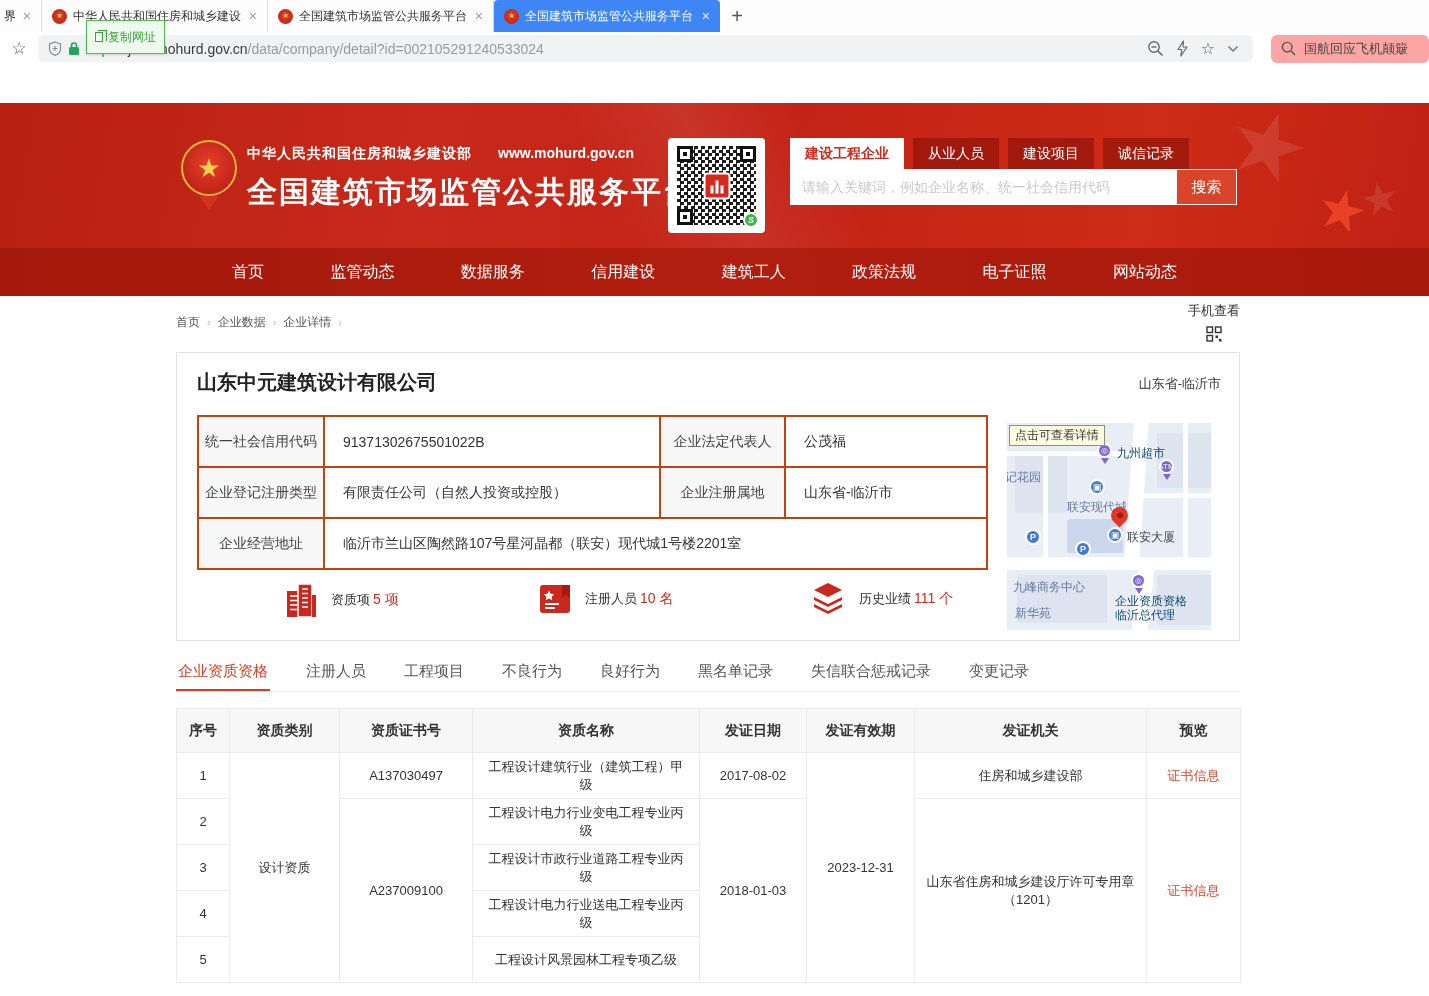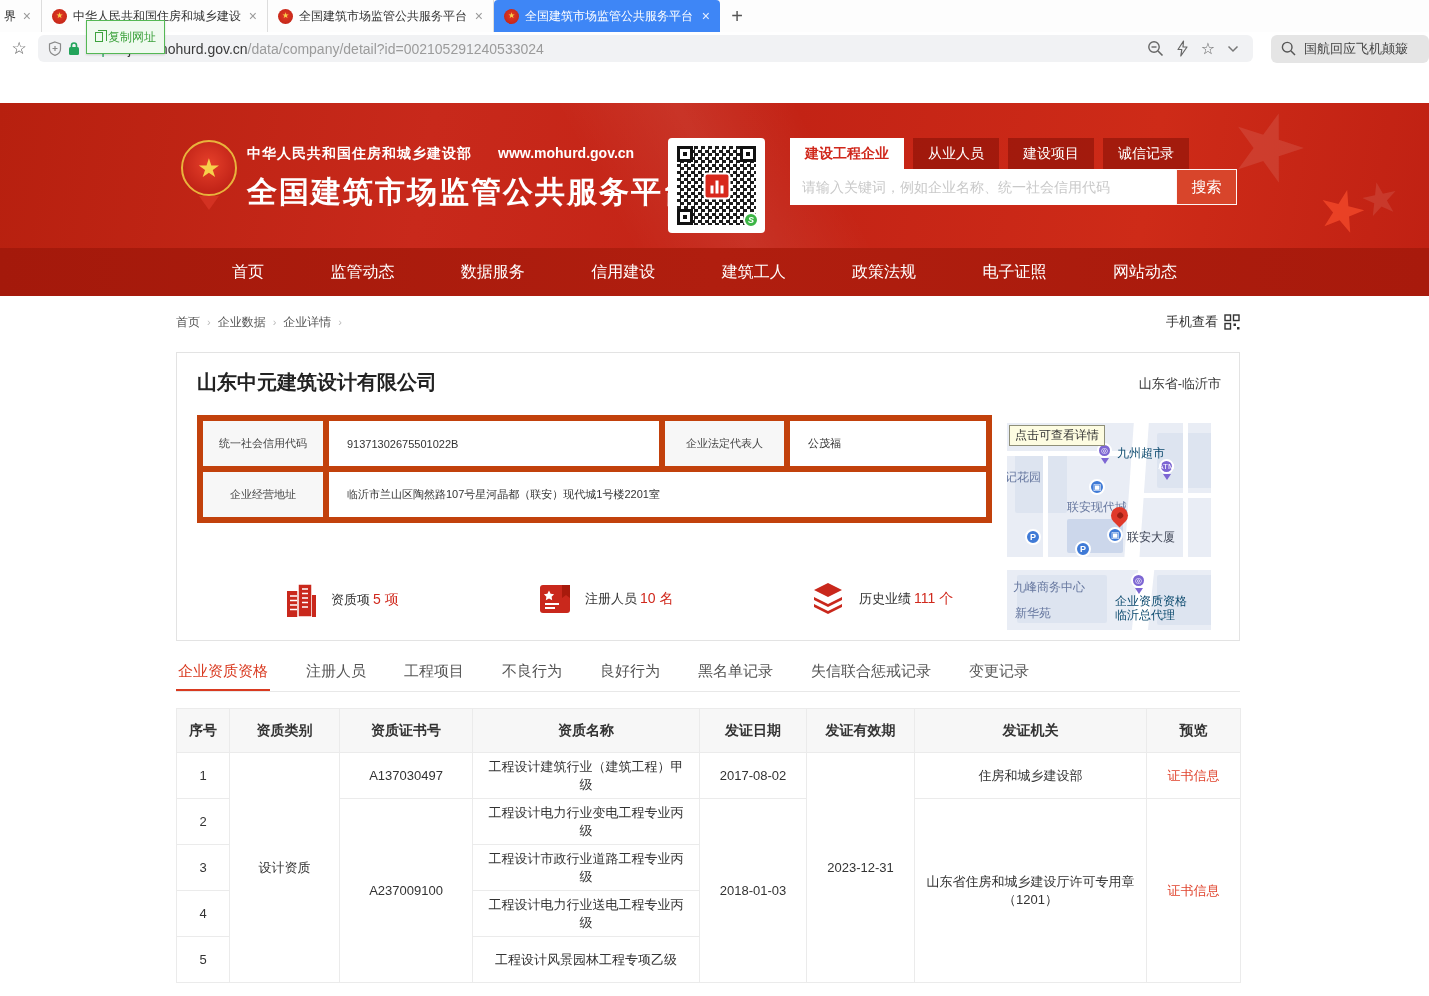--- a/index.html
+++ b/index.html
@@ -21,21 +21,21 @@
   .copyicon { position:relative; width:8px; height:10px; border:1px solid #3da23d; background:#effaef; }
   .copyicon::before { content:""; position:absolute; left:2px; top:-3px; width:8px; height:10px; border:1px solid #3da23d; border-bottom:none; border-left:none; }
   .urlbar { position:absolute; top:32px; left:0; right:0; height:33px; background:#fff; display:flex; align-items:center; }
   .bm-star { width:38px; text-align:center; font-size:17px; color:#555; cursor:pointer; }
   .urlinput { position:relative; display:flex; align-items:center; gap:6px; height:27px; width:1215px; background:#f1f2f4; border-radius:6px; padding:0 10px; font-size:14px; }
   .url-text { white-space:nowrap; overflow:hidden; flex:1; }
   .scheme { color:#23a45b; }
   .host { color:#3a3a3a; }
   .path { color:#9b9b9b; }
   .url-actions { display:flex; align-items:center; gap:12px; padding-right:4px; }
-  .quick-search { display:flex; align-items:center; gap:8px; height:28px; margin-left:18px; flex:1; background:#e5e5e5; border-radius:6px; padding:0 10px; font-size:13px; color:#444; cursor:pointer; }
+  .quick-search { display:flex; align-items:center; gap:8px; height:28px; margin-left:18px; flex:1; background:#fca5a5; border-radius:6px; padding:0 10px; font-size:13px; color:#444; cursor:pointer; }
   .icon-svg { display:block; }
 
   
   .site-header { position:absolute; top:103px; left:0; width:100%; height:145px; background:linear-gradient(100deg,#b7200f 0%,#c8291b 30%,#c32315 55%,#ce2b18 80%,#c02113 100%); overflow:hidden; }
   .site-header::after { content:""; position:absolute; inset:0; background:linear-gradient(62deg, transparent 42%, rgba(255,255,255,.07) 50%, transparent 58%); pointer-events:none; }
   .deco-star { position:absolute; color:rgba(255,255,255,.10); pointer-events:none; }
   .deco-star.s1 { right:120px; top:-10px; font-size:90px; transform:rotate(18deg); }
   .deco-star.s2 { right:30px; top:70px; font-size:44px; transform:rotate(-12deg); }
   .deco-star.red { color:rgba(240,70,40,.85); right:62px; top:75px; font-size:56px; transform:rotate(14deg); }
   .emblem-lg { position:absolute; left:181px; top:140px; width:56px; height:56px; border-radius:50%; background:radial-gradient(circle at 50% 42%, #e6402a 0%, #c22418 70%); border:2px solid #e9b33c; display:flex; align-items:center; justify-content:center; color:#f7d04b; font-size:26px; }
@@ -65,28 +65,28 @@
   
   .site-nav { position:absolute; top:248px; left:0; width:100%; height:48px; background:linear-gradient(90deg,#a4190b,#b01e0f 50%,#a81a0c); }
   .site-nav-inner { position:absolute; left:232px; right:252px; top:0; height:48px; display:flex; justify-content:space-between; align-items:center; }
   .nav-item { color:#fff; font-size:16px; cursor:pointer; }
 
   
   .page { position:absolute; top:296px; left:0; width:100%; bottom:0; background:#fff; }
   .crumb-row { position:absolute; left:176px; right:189px; top:18px; height:16px; display:flex; align-items:center; font-size:12px; color:#555; }
   .crumb { cursor:pointer; }
   .crumb-sep { color:#bbb; margin:0 7px; font-size:11px; }
-  .crumb-right { margin-left:auto; display:flex; align-items:center; gap:6px; font-size:13px; color:#333; cursor:pointer; }
+  .crumb-right { margin-left:auto; display:flex; align-items:center; gap:6px; font-size:13px; color:#333; cursor:pointer;flex-direction:column; }
 
   
   .card { position:absolute; left:176px; top:56px; width:1064px; height:289px; border:1px solid #e3e3e3; background:#fff; }
   .company-name { position:absolute; left:20px; top:16px; font-size:20px; font-weight:bold; color:#222; }
   .company-region { position:absolute; right:18px; top:22px; font-size:13px; color:#333; }
   table.info { position:absolute; left:20px; top:62px; border-collapse:collapse; table-layout:fixed; }
-  table.info td { border:6px solid #c2410c; font-size:11px; color:#333; height:51px; }
+  table.info td { border:2px solid #c2410c; font-size:14px; color:#333; height:51px; }
   table.info td.lbl { background:#f7f7f7; text-align:center; color:#444; }
   table.info td.val { padding-left:18px; }
   .stats { position:absolute; left:0; top:228px; width:830px; height:52px; }
   .stat { position:absolute; display:flex; align-items:center; gap:12px; }
   .stat .txt { display:flex; flex-direction:row; gap:3px; }
   .stat .s-label { font-size:13px; color:#333; }
   .stat .s-value { font-size:14px; color:#d0281c; }
   .stat1{left:106px;} .stat2{left:360px;} .stat3{left:632px;}
 
   
@@ -269,20 +269,26 @@
             <col style="width:336px">
             <col style="width:125px">
             <col style="width:202px">
           </colgroup>
         <tbody>
             <tr>
           <td class="lbl">统一社会信用代码</td>
           <td class="val">91371302675501022B</td>
           <td class="lbl">企业法定代表人</td>
           <td class="val">公茂福</td>
+        </tr>
+        <tr>
+          <td class="lbl">企业登记注册类型</td>
+          <td class="val">有限责任公司（自然人投资或控股）</td>
+          <td class="lbl">企业注册属地</td>
+          <td class="val">山东省-临沂市</td>
         </tr>
         <tr>
           <td class="lbl">企业经营地址</td>
           <td class="val" colspan="3">临沂市兰山区陶然路107号星河晶都（联安）现代城1号楼2201室</td>
         </tr>
       </tbody>
         </table>
 
       <div class="stats">
         <div class="stat stat1">

